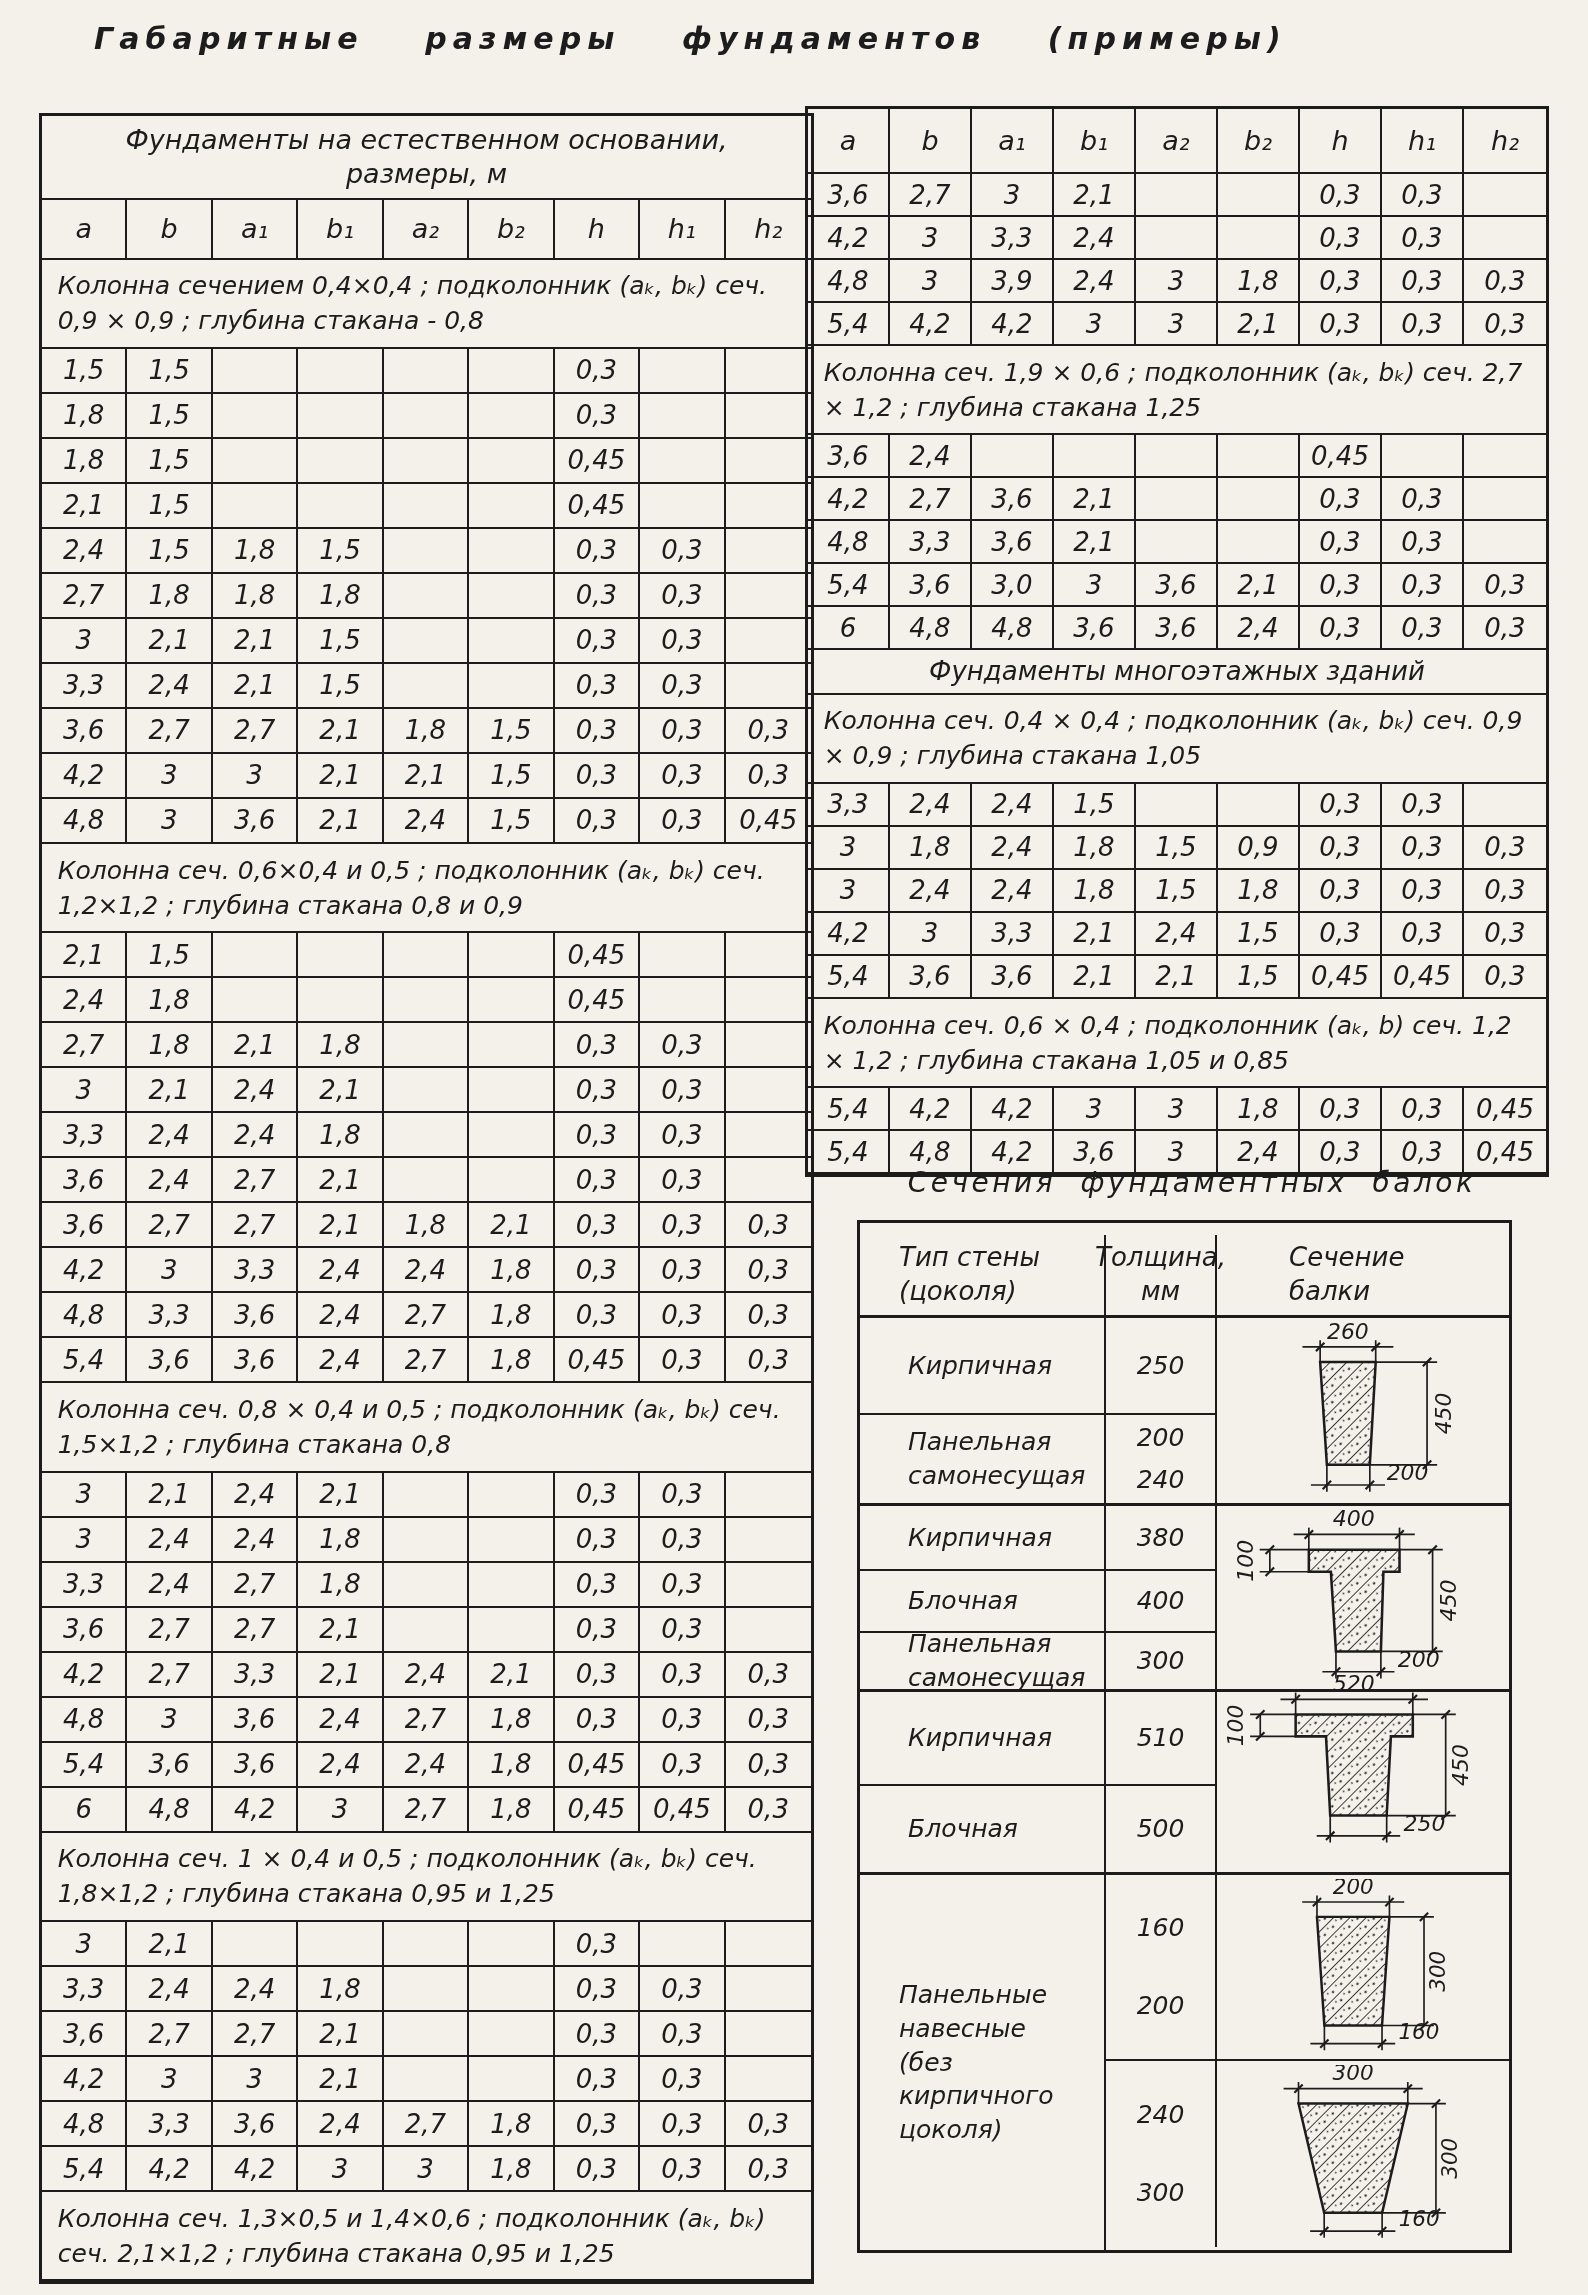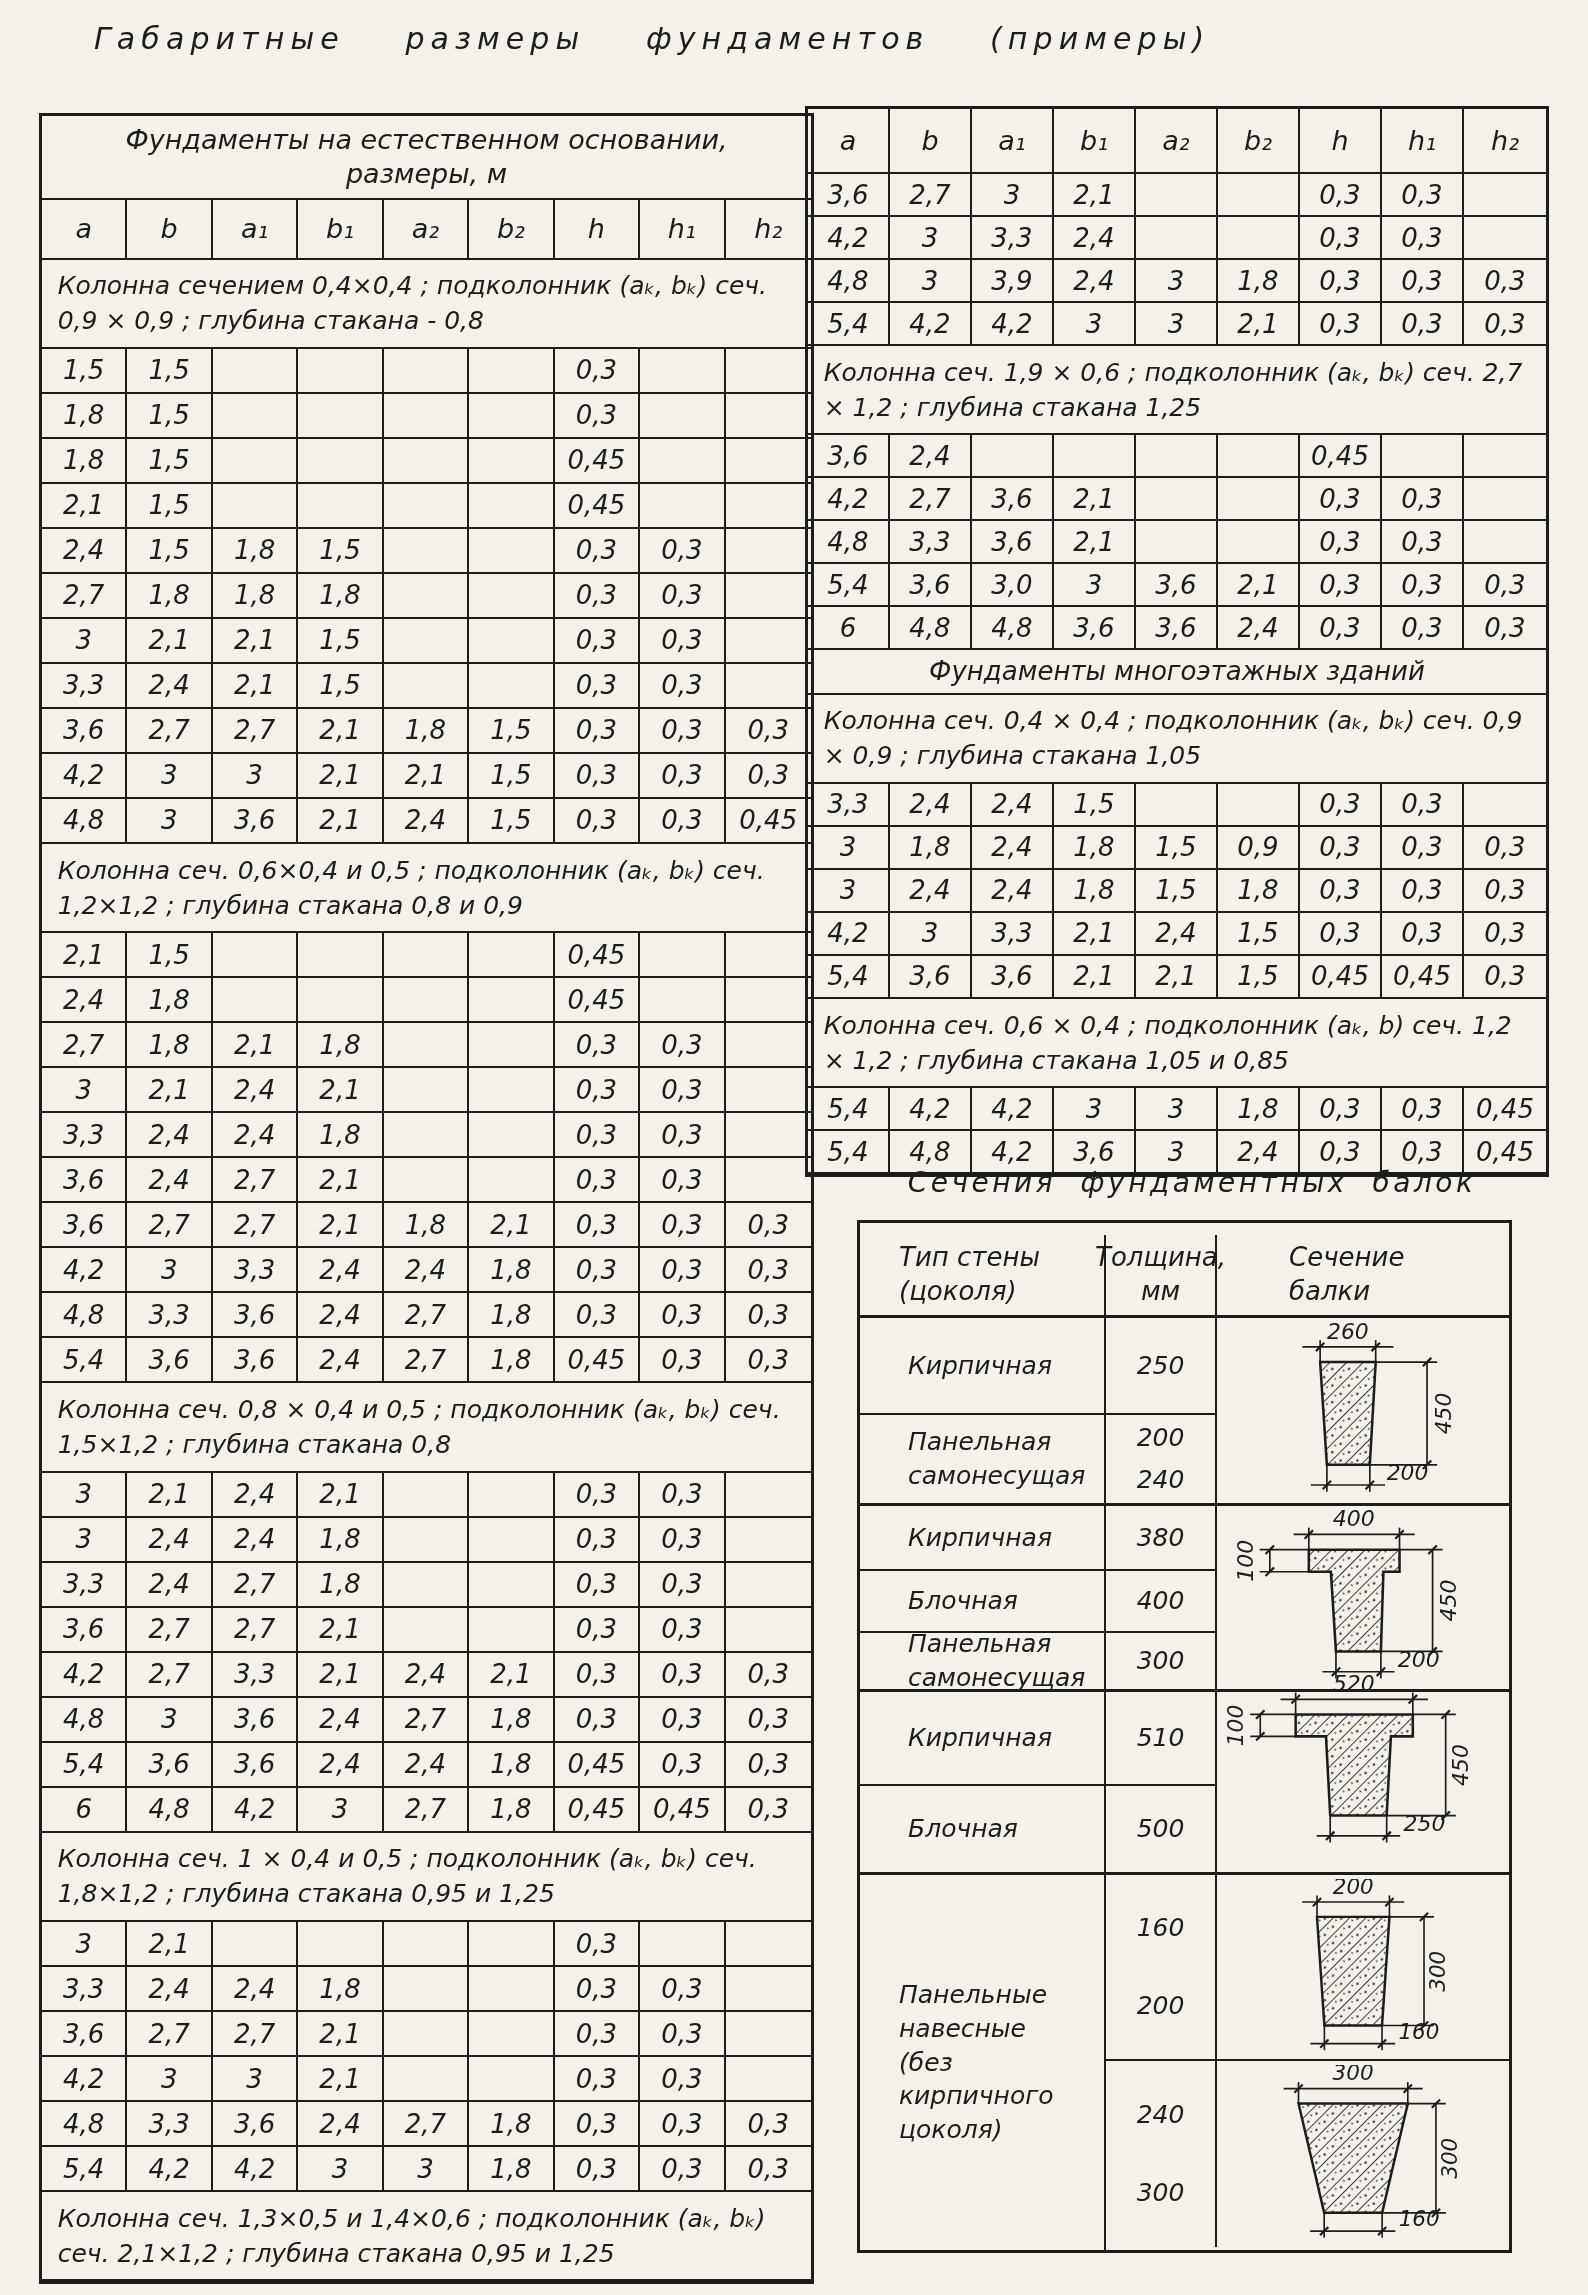--- a/index.html
+++ b/index.html
@@ -6,21 +6,21 @@
   .page{
     position:relative;
     width:1589px;height:2295px;
     background:#f3f1ea;
     font-family:"DejaVu Sans", sans-serif;
     color:#1c1c1c;
     overflow:hidden;
   }
   .doc-title{
     position:absolute;left:94px;top:21px;width:958px;
-    font-size:30px;font-style:italic;font-weight:normal;
+    font-size:30px;font-style:italic;font-weight:bold;
     letter-spacing:6.1px;word-spacing:45px;
     white-space:nowrap;
   }
   
   .dim-table{
     position:absolute;border:3.5px solid #1c1c1c;background:transparent;
     box-sizing:border-box;
   }
   .t-title{
     border-bottom:2.6px solid #1c1c1c;

